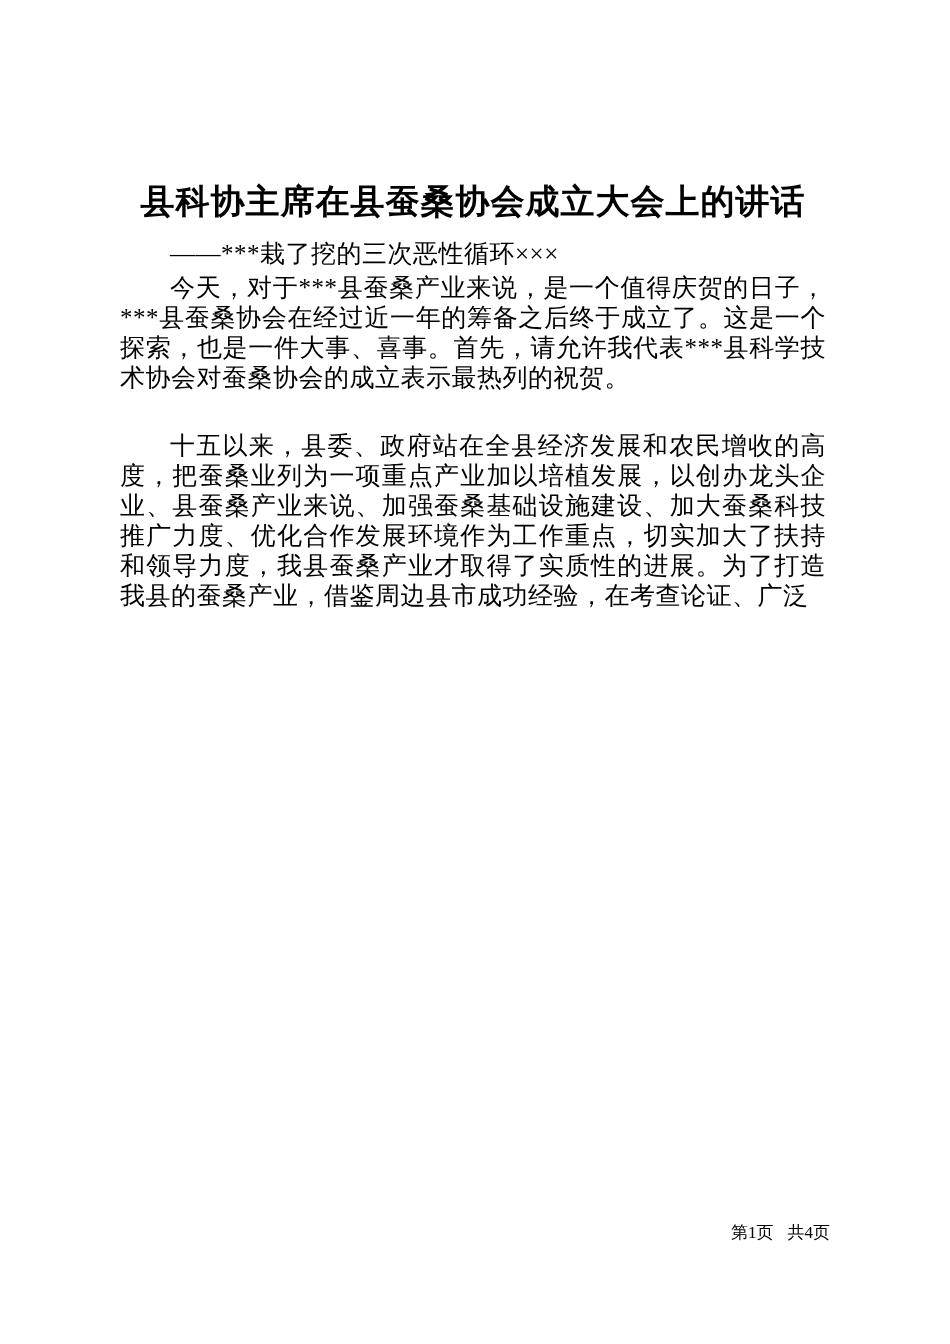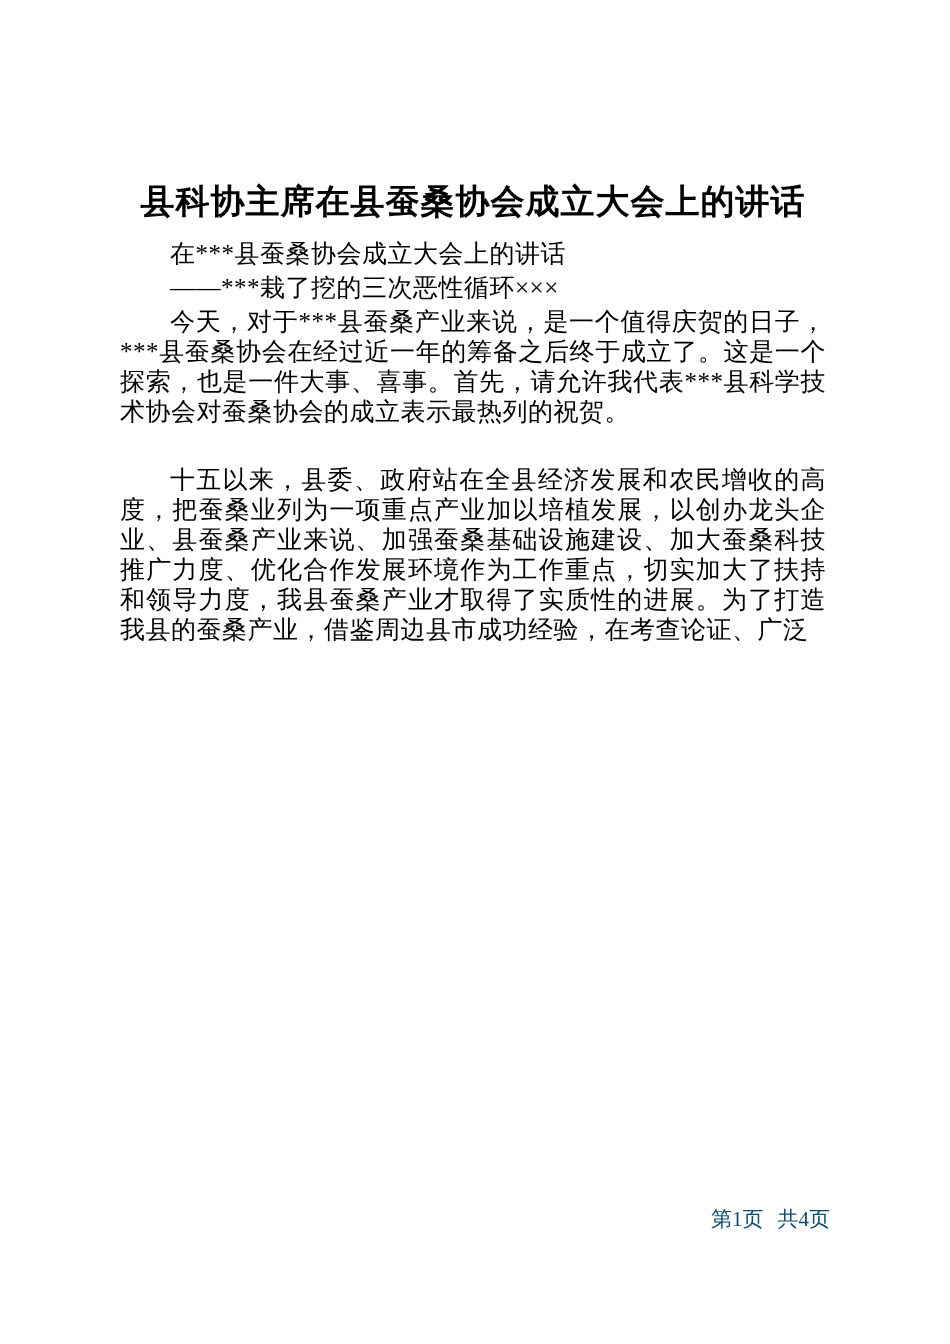--- a/index.html
+++ b/index.html
@@ -37,36 +37,35 @@
       margin: 4px 0;
       letter-spacing: 0.5px;
       word-break: break-all;
     }
     .para.blank {
       min-height: 30px;
       margin: 0;
     }
     .page-footer {
       position: absolute;
-      bottom: 111px;
+      bottom: 100px;
       right: 120px;
-      font-size: 21px;
-      color: #0c4a6e;
+      font-size: 17px;
+      color: #000000;
     }
     .page-footer .gap {
       display: inline-block;
       width: 14px;
     }
   </style>
 </head>
 <body>
 
 <div class="page-body">
   <h1 class="doc-title">县科协主席在县蚕桑协会成立大会上的讲话</h1>
-  <p class="para">在***县蚕桑协会成立大会上的讲话</p>
   <p class="para">——***栽了挖的三次恶性循环×××</p>
   <p class="para">今天，对于***县蚕桑产业来说，是一个值得庆贺的日子，***县蚕桑协会在经过近一年的筹备之后终于成立了。这是一个探索，也是一件大事、喜事。首先，请允许我代表***县科学技术协会对蚕桑协会的成立表示最热列的祝贺。</p>
   <p class="para blank"></p>
   <p class="para">十五以来，县委、政府站在全县经济发展和农民增收的高度，把蚕桑业列为一项重点产业加以培植发展，以创办龙头企业、县蚕桑产业来说、加强蚕桑基础设施建设、加大蚕桑科技推广力度、优化合作发展环境作为工作重点，切实加大了扶持和领导力度，我县蚕桑产业才取得了实质性的进展。为了打造我县的蚕桑产业，借鉴周边县市成功经验，在考查论证、广泛</p>
 </div>
 
 <div class="page-footer">
   <span>第1页</span><span class="gap"></span><span>共4页</span>
 </div>
 

